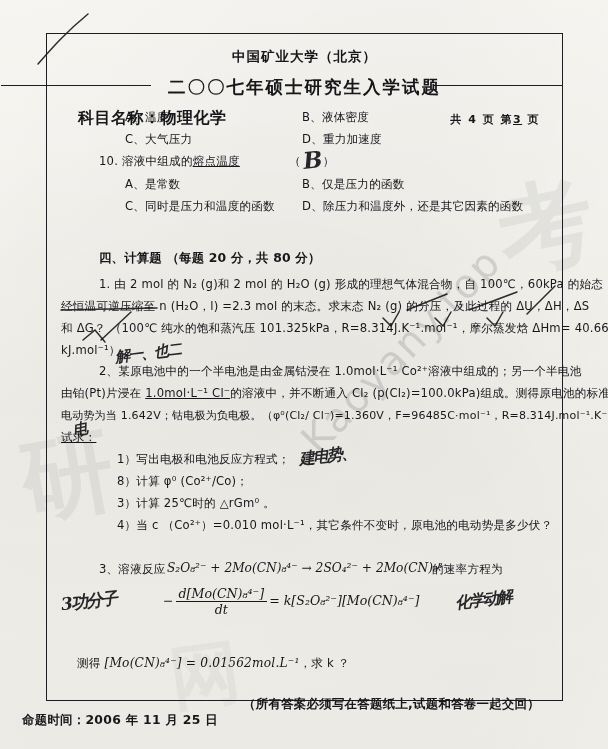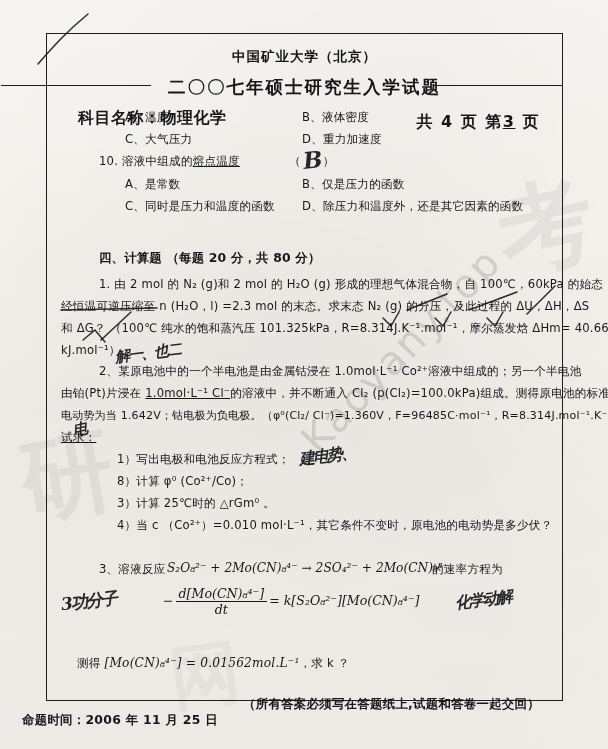--- a/index.html
+++ b/index.html
@@ -69,21 +69,21 @@
   .rule{position:absolute;height:1.4px;background:#1d1d20;top:51px;}
   .rule-l{left:-46px;width:150px;}
   .rule-r{right:0px;width:128px;}
 
   .subject{
     position:absolute;left:31px;top:74px;
     font-size:16px;font-weight:700;letter-spacing:.5px;
   }
   .pageno{
     position:absolute;right:22px;top:78px;
-    font-size:16px;font-weight:700;letter-spacing:1.5px;
+    font-size:11px;font-weight:700;letter-spacing:1.5px;
   }
   .pageno u{text-decoration:underline;}
 
   
   .t{position:absolute;font-size:11.6px;letter-spacing:.2px;white-space:nowrap;}
   .b{font-weight:700;}
   .u{text-decoration:underline;}
 
   
   .opt-l{left:78px;}

